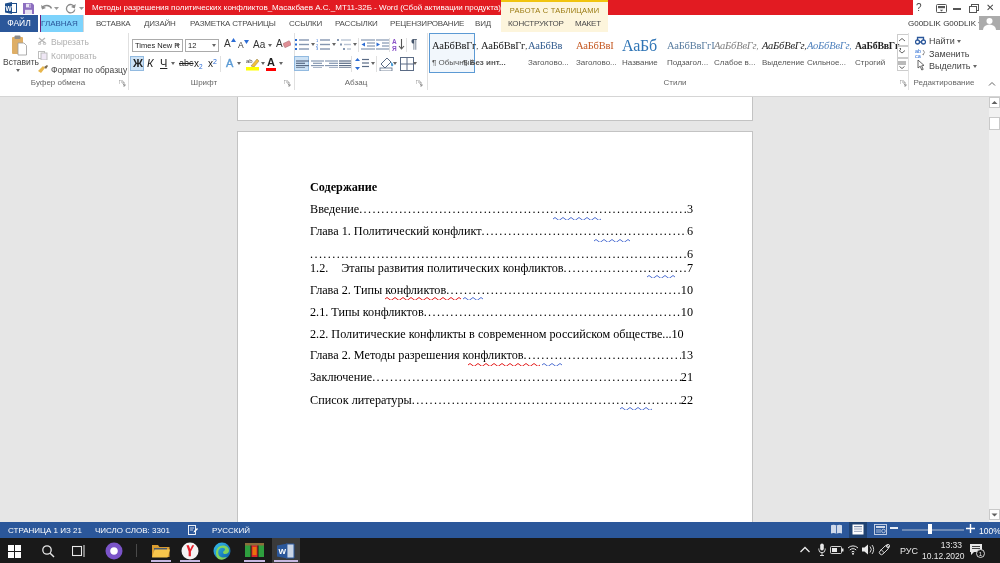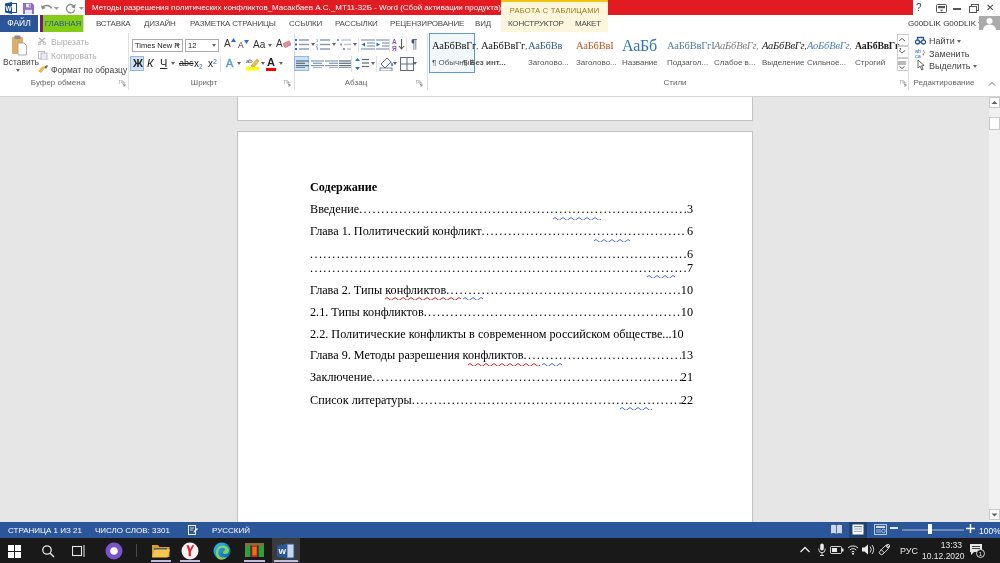--- a/index.html
+++ b/index.html
@@ -13,21 +13,21 @@
 #redbar { left:85px; top:0; width:828px; height:15px; background:#e21b22; }
 #titletext { left:92px; top:1px; width:500px; height:13px; color:#fff; font-size:8px; line-height:13px; white-space:nowrap; }
 #ctxhdr { left:501px; top:0; width:107px; height:32px; background:#fdf5dc; border-top:2px solid #f1c40f; z-index:5; }
 #ctxhdr span { display:block; text-align:center; font-size:7.5px; color:#9a7a10; margin-top:3.5px; letter-spacing:0.2px;}
 
 .winbtn { color:#444; font-size:10px; top:2px; }
 
 #tabrow { left:0; top:15px; width:1000px; height:17px; background:#fff; }
 #filetab { left:0; top:0; width:38px; height:17px; background:#2b579a; color:#fff; font-size:8.5px; text-align:center; line-height:17px; }
 .rtab { top:0; height:17px; font-size:8px; letter-spacing:-0.2px; line-height:17px; color:#4a4a4a; text-align:center; }
-#hometab { left:40px; top:0; width:44px; height:17px; background:#84cc16; border-left:3px solid #701a75; border-right:1px solid #d8d8d8; color:#2b579a; font-size:8px; text-align:center; line-height:17px; }
+#hometab { left:40px; top:0; width:44px; height:17px; background:#7dd3fc; border-left:1px solid #701a75; border-right:1px solid #d8d8d8; color:#2b579a; font-size:8px; text-align:left; line-height:17px; }
 #acct { left:908px; top:0; height:17px; font-size:8px; line-height:17px; color:#333; }
 
 #ribbon { left:0; top:32px; width:1000px; height:65px; background:#fff; border-bottom:1px solid #d5d5d5; }
 .gsep { top:33px; width:1px; height:57px; background:#e0e0e0; }
 .glabel { top:78px; font-size:8px; color:#666; text-align:center; }
 .glaunch { top:80px; width:7px; height:7px; }
 .glaunch svg { display:block; }
 
 .combo { top:39px; height:13px; border:1px solid #ababab; background:#fff; font-size:7.5px; color:#222; line-height:11px; padding-left:2px; white-space:nowrap; overflow:hidden; }
 .combo .car { position:absolute; right:2px; top:4px; width:0; height:0; border-left:2.5px solid transparent; border-right:2.5px solid transparent; border-top:3px solid #666; }
@@ -503,39 +503,40 @@
 <div class="tl dl" style="top:224px;">
       <span class="tx">Глава 1. Политический конфликт</span>
       <span class="dots"></span>
       <span class="num">6</span>
     </div>
 <div class="tl dl" style="top:247px;">
       <span class="dots"></span>
       <span class="num">6</span>
     </div>
 <div class="tl dl" style="top:261px;">
+      <span class="tx">1.2.<span class="gap1"></span>Этапы развития политических конфликтов</span>
       <span class="dots"></span>
       <span class="num">7</span>
     </div>
 <div class="tl dl" style="top:283px;">
       <span class="tx">Глава 2. Типы конфликтов</span>
       <span class="dots"></span>
       <span class="num">10</span>
     </div>
 <div class="tl dl" style="top:305px;">
       <span class="tx">2.1. Типы конфликтов</span>
       <span class="dots"></span>
       <span class="num">10</span>
     </div>
 <div class="tl dl" style="top:327px;">
       <span class="tx">2.2. Политические конфликты в современном российском обществе...</span>
       <span class="num">10</span>
     </div>
 <div class="tl dl" style="top:348px;">
-      <span class="tx">Глава 9. Методы разрешения конфликтов</span>
+      <span class="tx">Глава 2. Методы разрешения конфликтов</span>
       <span class="dots"></span>
       <span class="num">13</span>
     </div>
 <div class="tl dl" style="top:370px;">
       <span class="tx">Заключение</span>
       <span class="dots"></span>
       <span class="num">21</span>
     </div>
 <div class="tl dl" style="top:393px;">
       <span class="tx">Список литературы</span>

